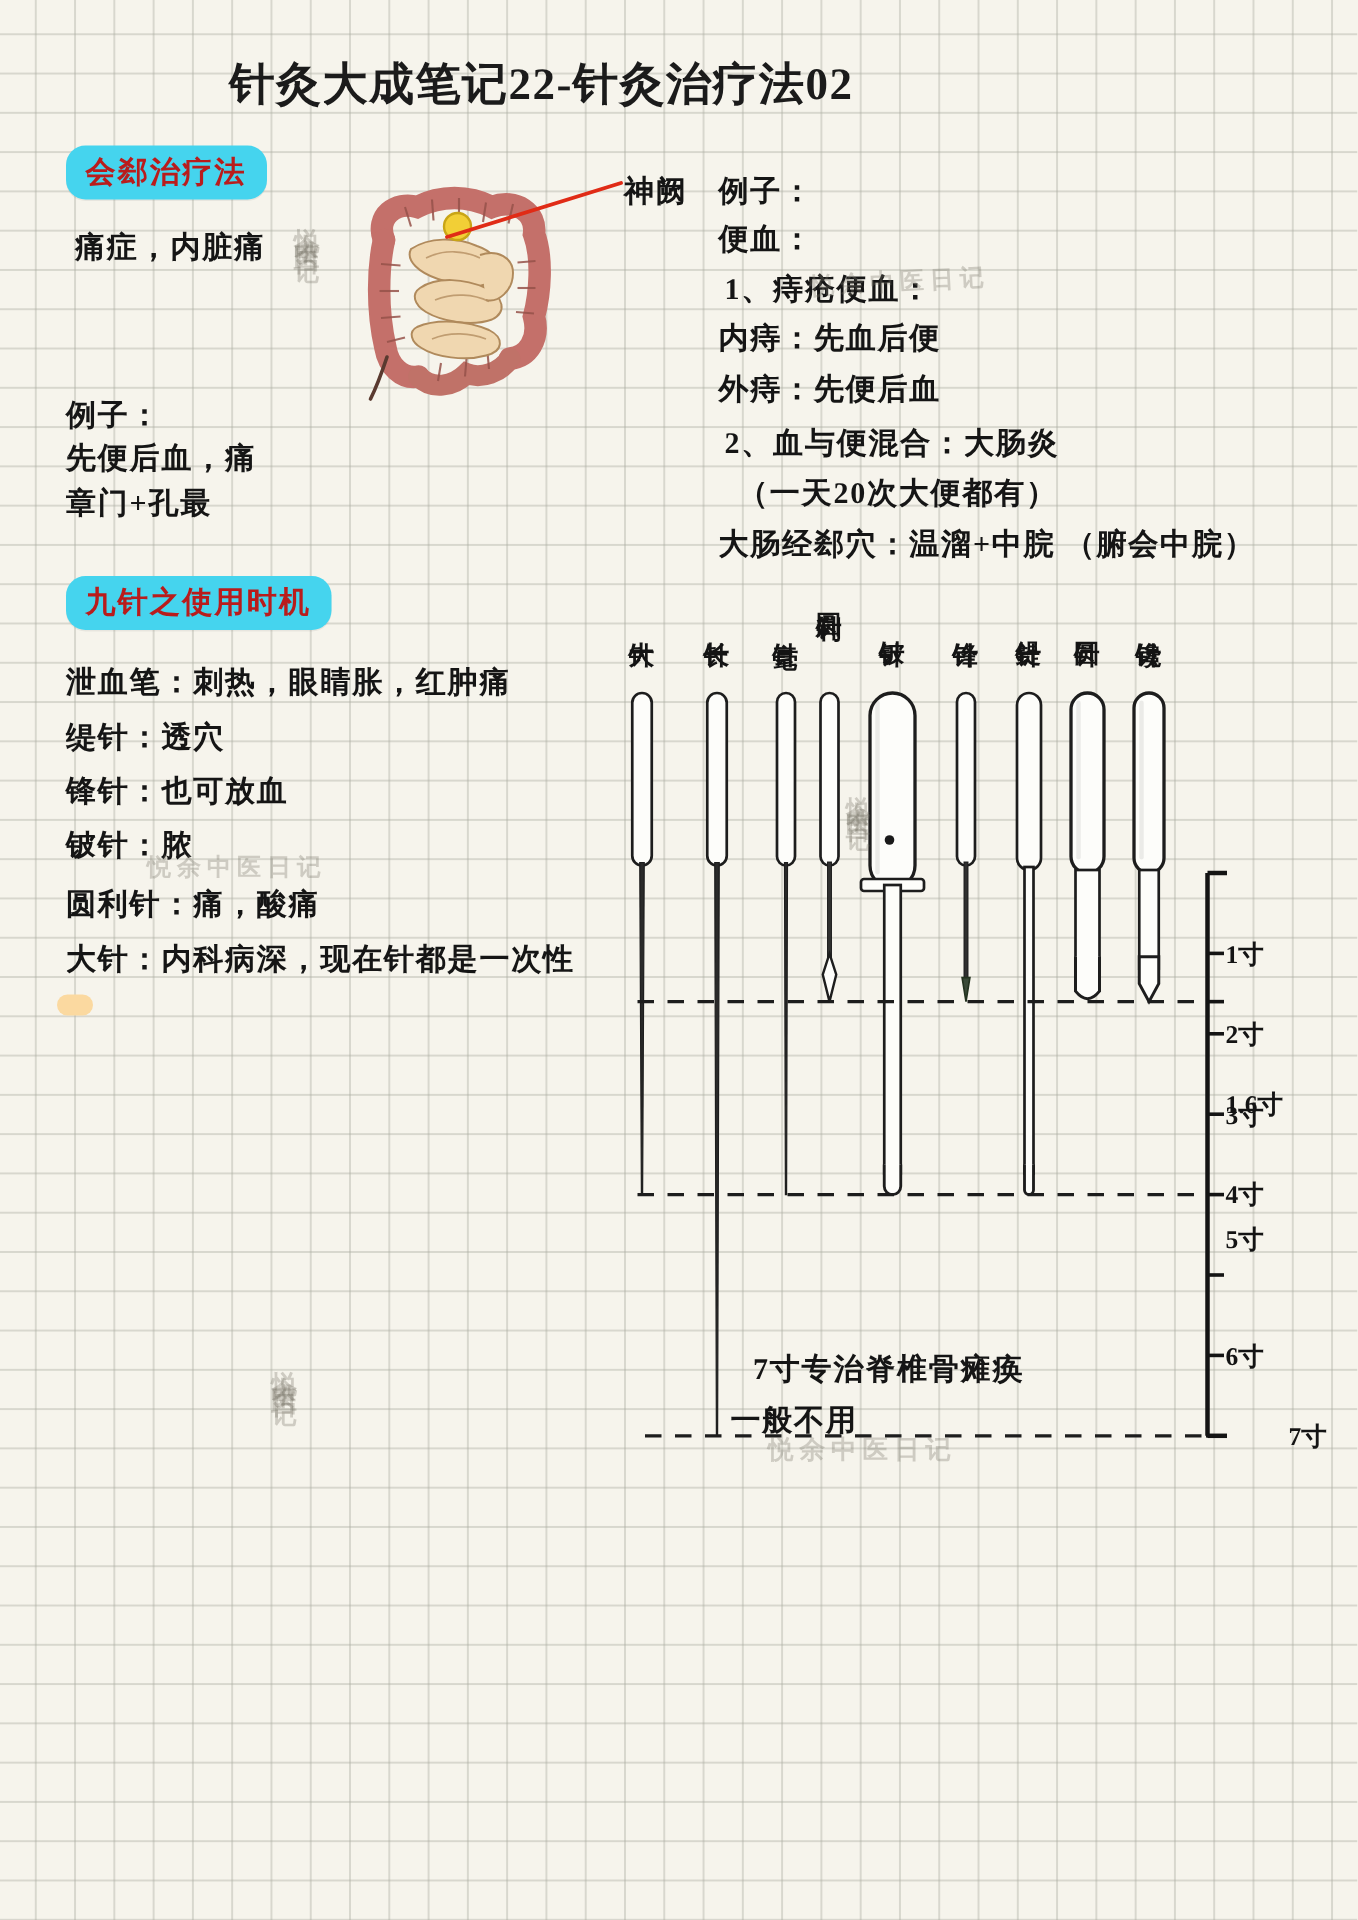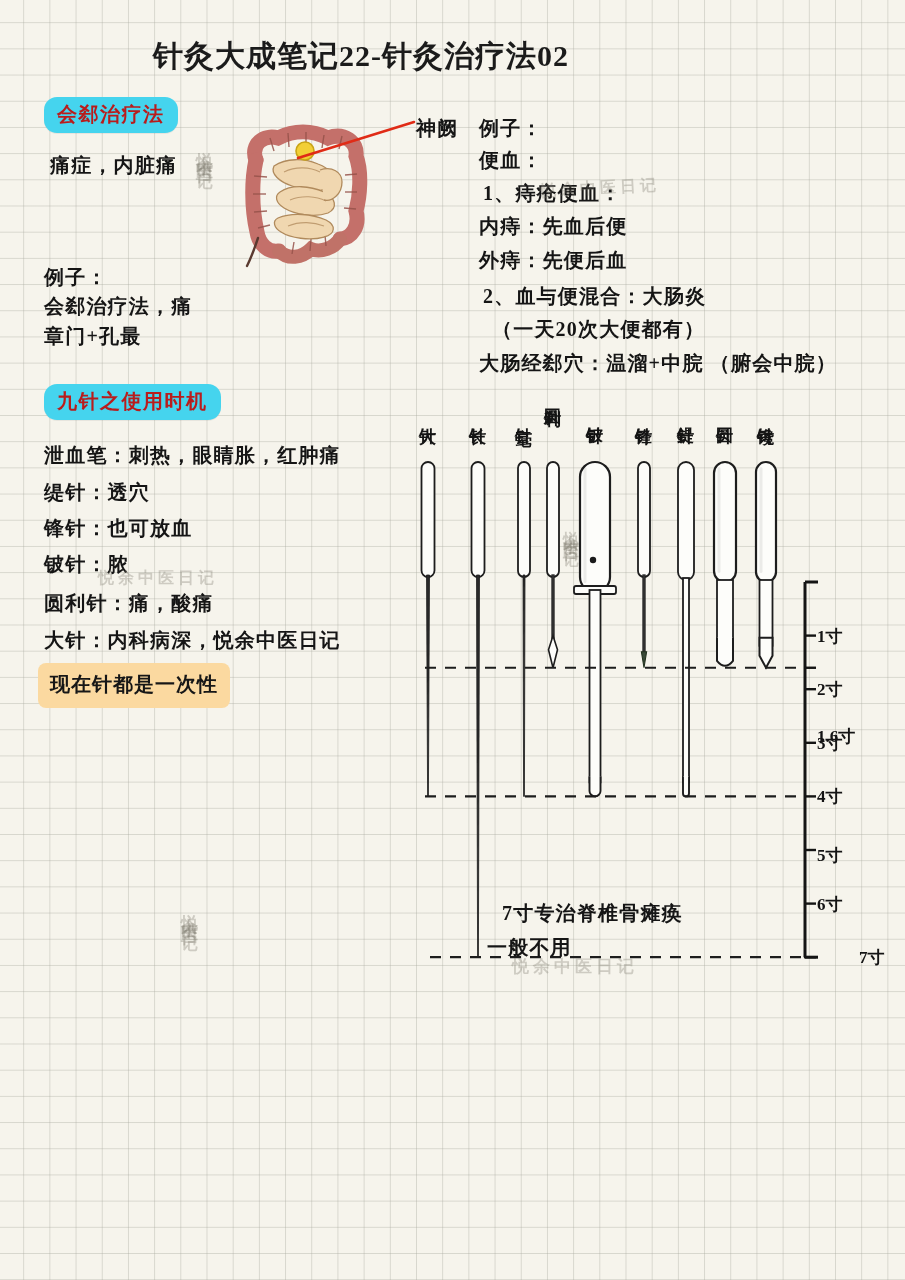--- a/index.html
+++ b/index.html
@@ -92,21 +92,21 @@
 
 <div id="page"></div>
 
 <div id="title">针灸大成笔记22-针灸治疗法02</div>
 
 <div class="badge" style="left:44px; top:97px;">会郄治疗法</div>
 
 <div class="txt" style="left:50px; top:150px;">痛症，内脏痛</div>
 
 <div class="txt" style="left:44px; top:262px;">例子：</div>
-<div class="txt" style="left:44px; top:291px;">会郄治疗法，痛</div>
+<div class="txt" style="left:44px; top:291px;">先便后血，痛</div>
 <div class="txt" style="left:44px; top:321px;">章门+孔最</div>
 
 <svg id="gut" viewBox="0 0 160 165">
 
   <path d="M28 44 C20 28 36 16 50 20 C66 12 88 12 104 20 C120 14 136 24 134 40
            C140 56 138 80 134 96 C138 112 130 126 118 128
            C108 136 94 140 84 136 C74 146 60 148 52 140
            C40 142 30 132 30 120 C24 104 22 80 24 64 Z" fill="none" stroke="#8d4a42" stroke-width="2.2"></path>
 
   <path d="M30 46 C24 30 38 20 52 24 C68 16 86 16 102 24 C118 18 132 28 130 42
@@ -166,24 +166,23 @@
 <div class="txt" style="left:492px; top:314px;">（一天20次大便都有）</div>
 <div class="txt" style="left:479px; top:348px;">大肠经郄穴：温溜+中脘 （腑会中脘）</div>
 
 <div class="badge" style="left:44px; top:384px;">九针之使用时机</div>
 
 <div class="txt" style="left:44px; top:440px;">泄血笔：刺热，眼睛胀，红肿痛</div>
 <div class="txt" style="left:44px; top:477px;">缇针：透穴</div>
 <div class="txt" style="left:44px; top:513px;">锋针：也可放血</div>
 <div class="txt" style="left:44px; top:549px;">铍针：脓</div>
 <div class="txt" style="left:44px; top:588px;">圆利针：痛，酸痛</div>
-<div class="txt" style="left:44px; top:625px;">大针：内科病深，悦余中医日记</div>
+<div class="txt" style="left:44px; top:625px;">大针：内科病深，现在针都是一次性</div>
 
 <div class="hlbox" style="left:38px; top:663px;">
-  <div>现在针都是一次性</div>
 </div>
 
 <div id="chart">
   <svg width="905" height="1280" style="position:absolute;left:0;top:0;">
     <g id="needles-layer">
         <rect x="421.5" y="462" width="13" height="115" rx="6.5" ry="6.5" fill="#fdfdfa" stroke="#1d1d1d" stroke-width="1.8"></rect>
         <path d="M 426.5 575 L 429.5 575 L 428.4 796.4 L 427.6 796.4 Z" fill="#2a2a2a" stroke="#1d1d1d" stroke-width="0.8"></path>
         <rect x="471.5" y="462" width="13" height="115" rx="6.5" ry="6.5" fill="#fdfdfa" stroke="#1d1d1d" stroke-width="1.8"></rect>
         <path d="M 476.5 575 L 479.5 575 L 478.4 957.2 L 477.6 957.2 Z" fill="#2a2a2a" stroke="#1d1d1d" stroke-width="0.8"></path>
         <rect x="518" y="462" width="12" height="115" rx="6" ry="6" fill="#fdfdfa" stroke="#1d1d1d" stroke-width="1.8"></rect>
@@ -243,21 +242,21 @@
       <div class="nlabel" style="left: 677px; top: 414px;">鍉针</div>
       <div class="nlabel" style="left: 716px; top: 414px;">圆针</div>
       <div class="nlabel" style="left: 757px; top: 414px;">镵针</div>
     </div>
   <div id="ruler-labels">
       <div class="ruler-lbl" style="left: 817px; top: 624.6px;">1寸</div>
       <div class="ruler-lbl" style="left: 817px; top: 690px; margin-top: 35px;">1.6寸</div>
       <div class="ruler-lbl" style="left: 817px; top: 678.2px;">2寸</div>
       <div class="ruler-lbl" style="left: 817px; top: 731.8px;">3寸</div>
       <div class="ruler-lbl" style="left: 817px; top: 785.4px;">4寸</div>
-      <div class="ruler-lbl" style="left: 817px; top: 844px;">5寸</div>
+      <div class="ruler-lbl" style="left: 817px; top: 815px;">5寸</div>
       <div class="ruler-lbl" style="left: 817px; top: 892.6px;">6寸</div>
       <div class="ruler-lbl" style="left: 847px; top: 946.2px; margin-left: 12px;">7寸</div>
     </div>
 </div>
 
 <div class="txt" style="left:502px; top:898px;">7寸专治脊椎骨瘫痪</div>
 <div class="txt" style="left:487px; top:932px;">一般不用</div>
 
 <div class="wm vert" style="left:193px; top:138px; font-size:17px;">悦余中医日记</div>
 <div class="wm" style="left:540px; top:178px; font-size:16px; transform:rotate(-3deg);">悦余中医日记</div>

